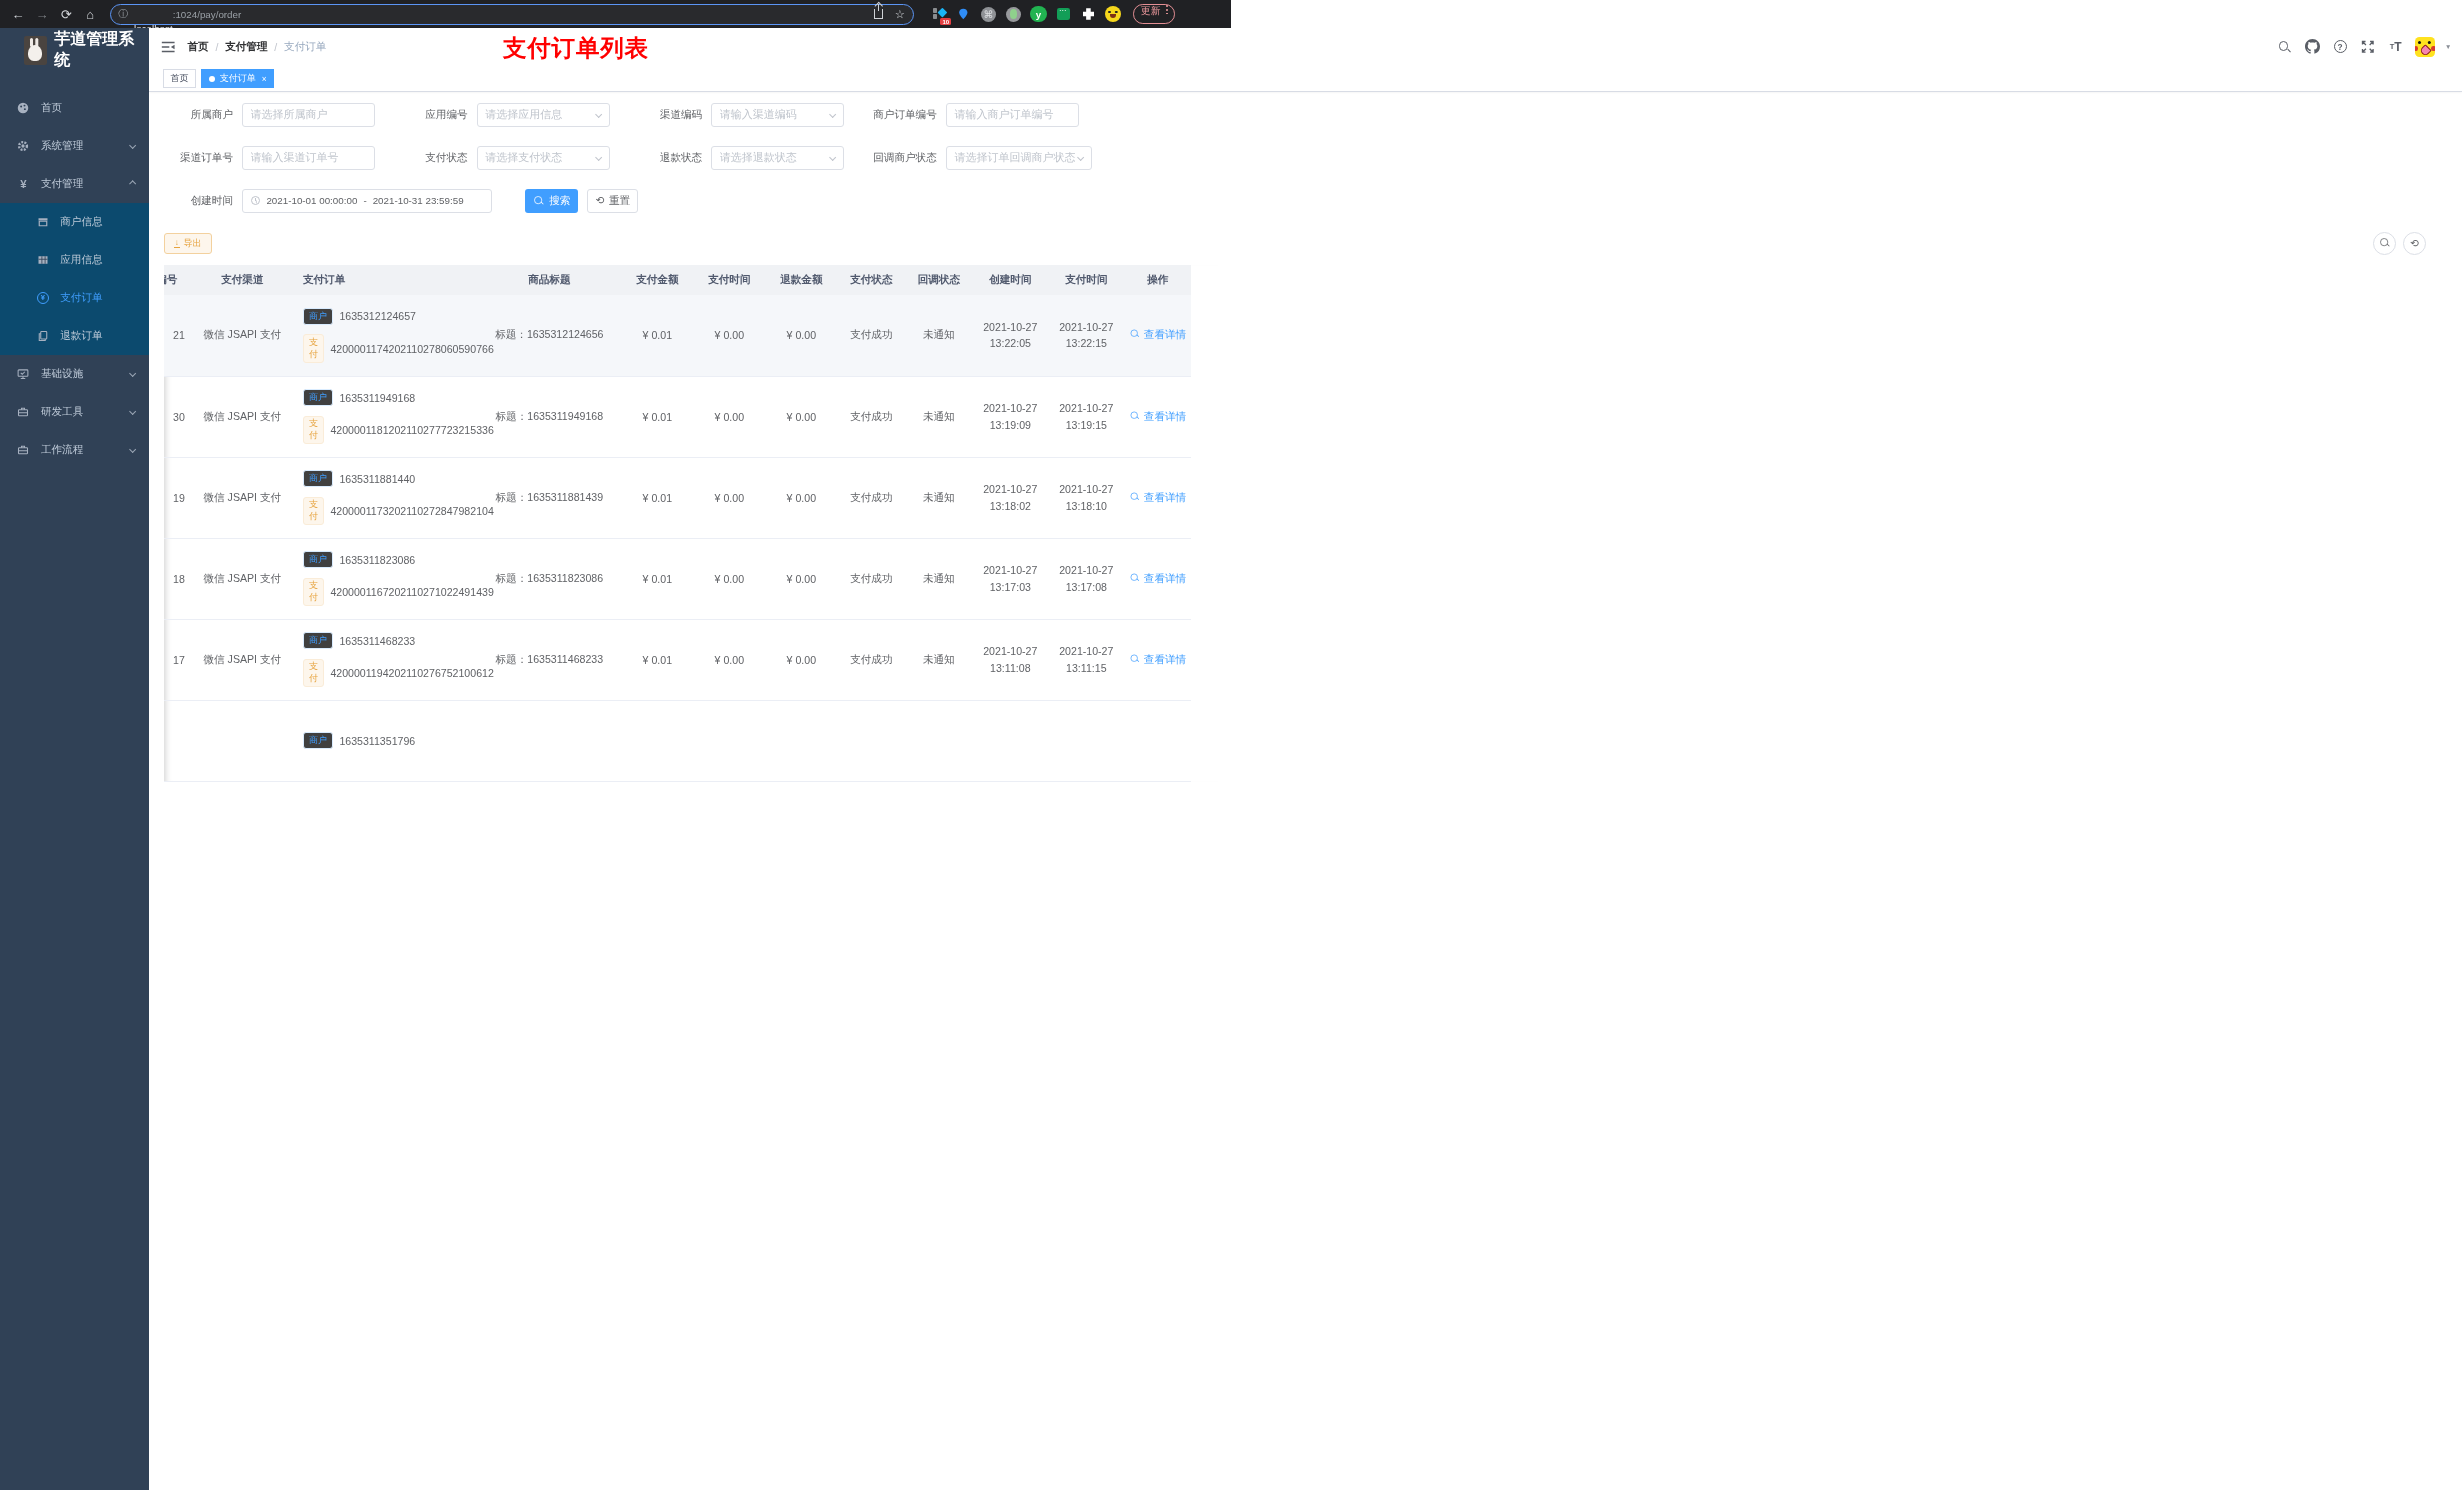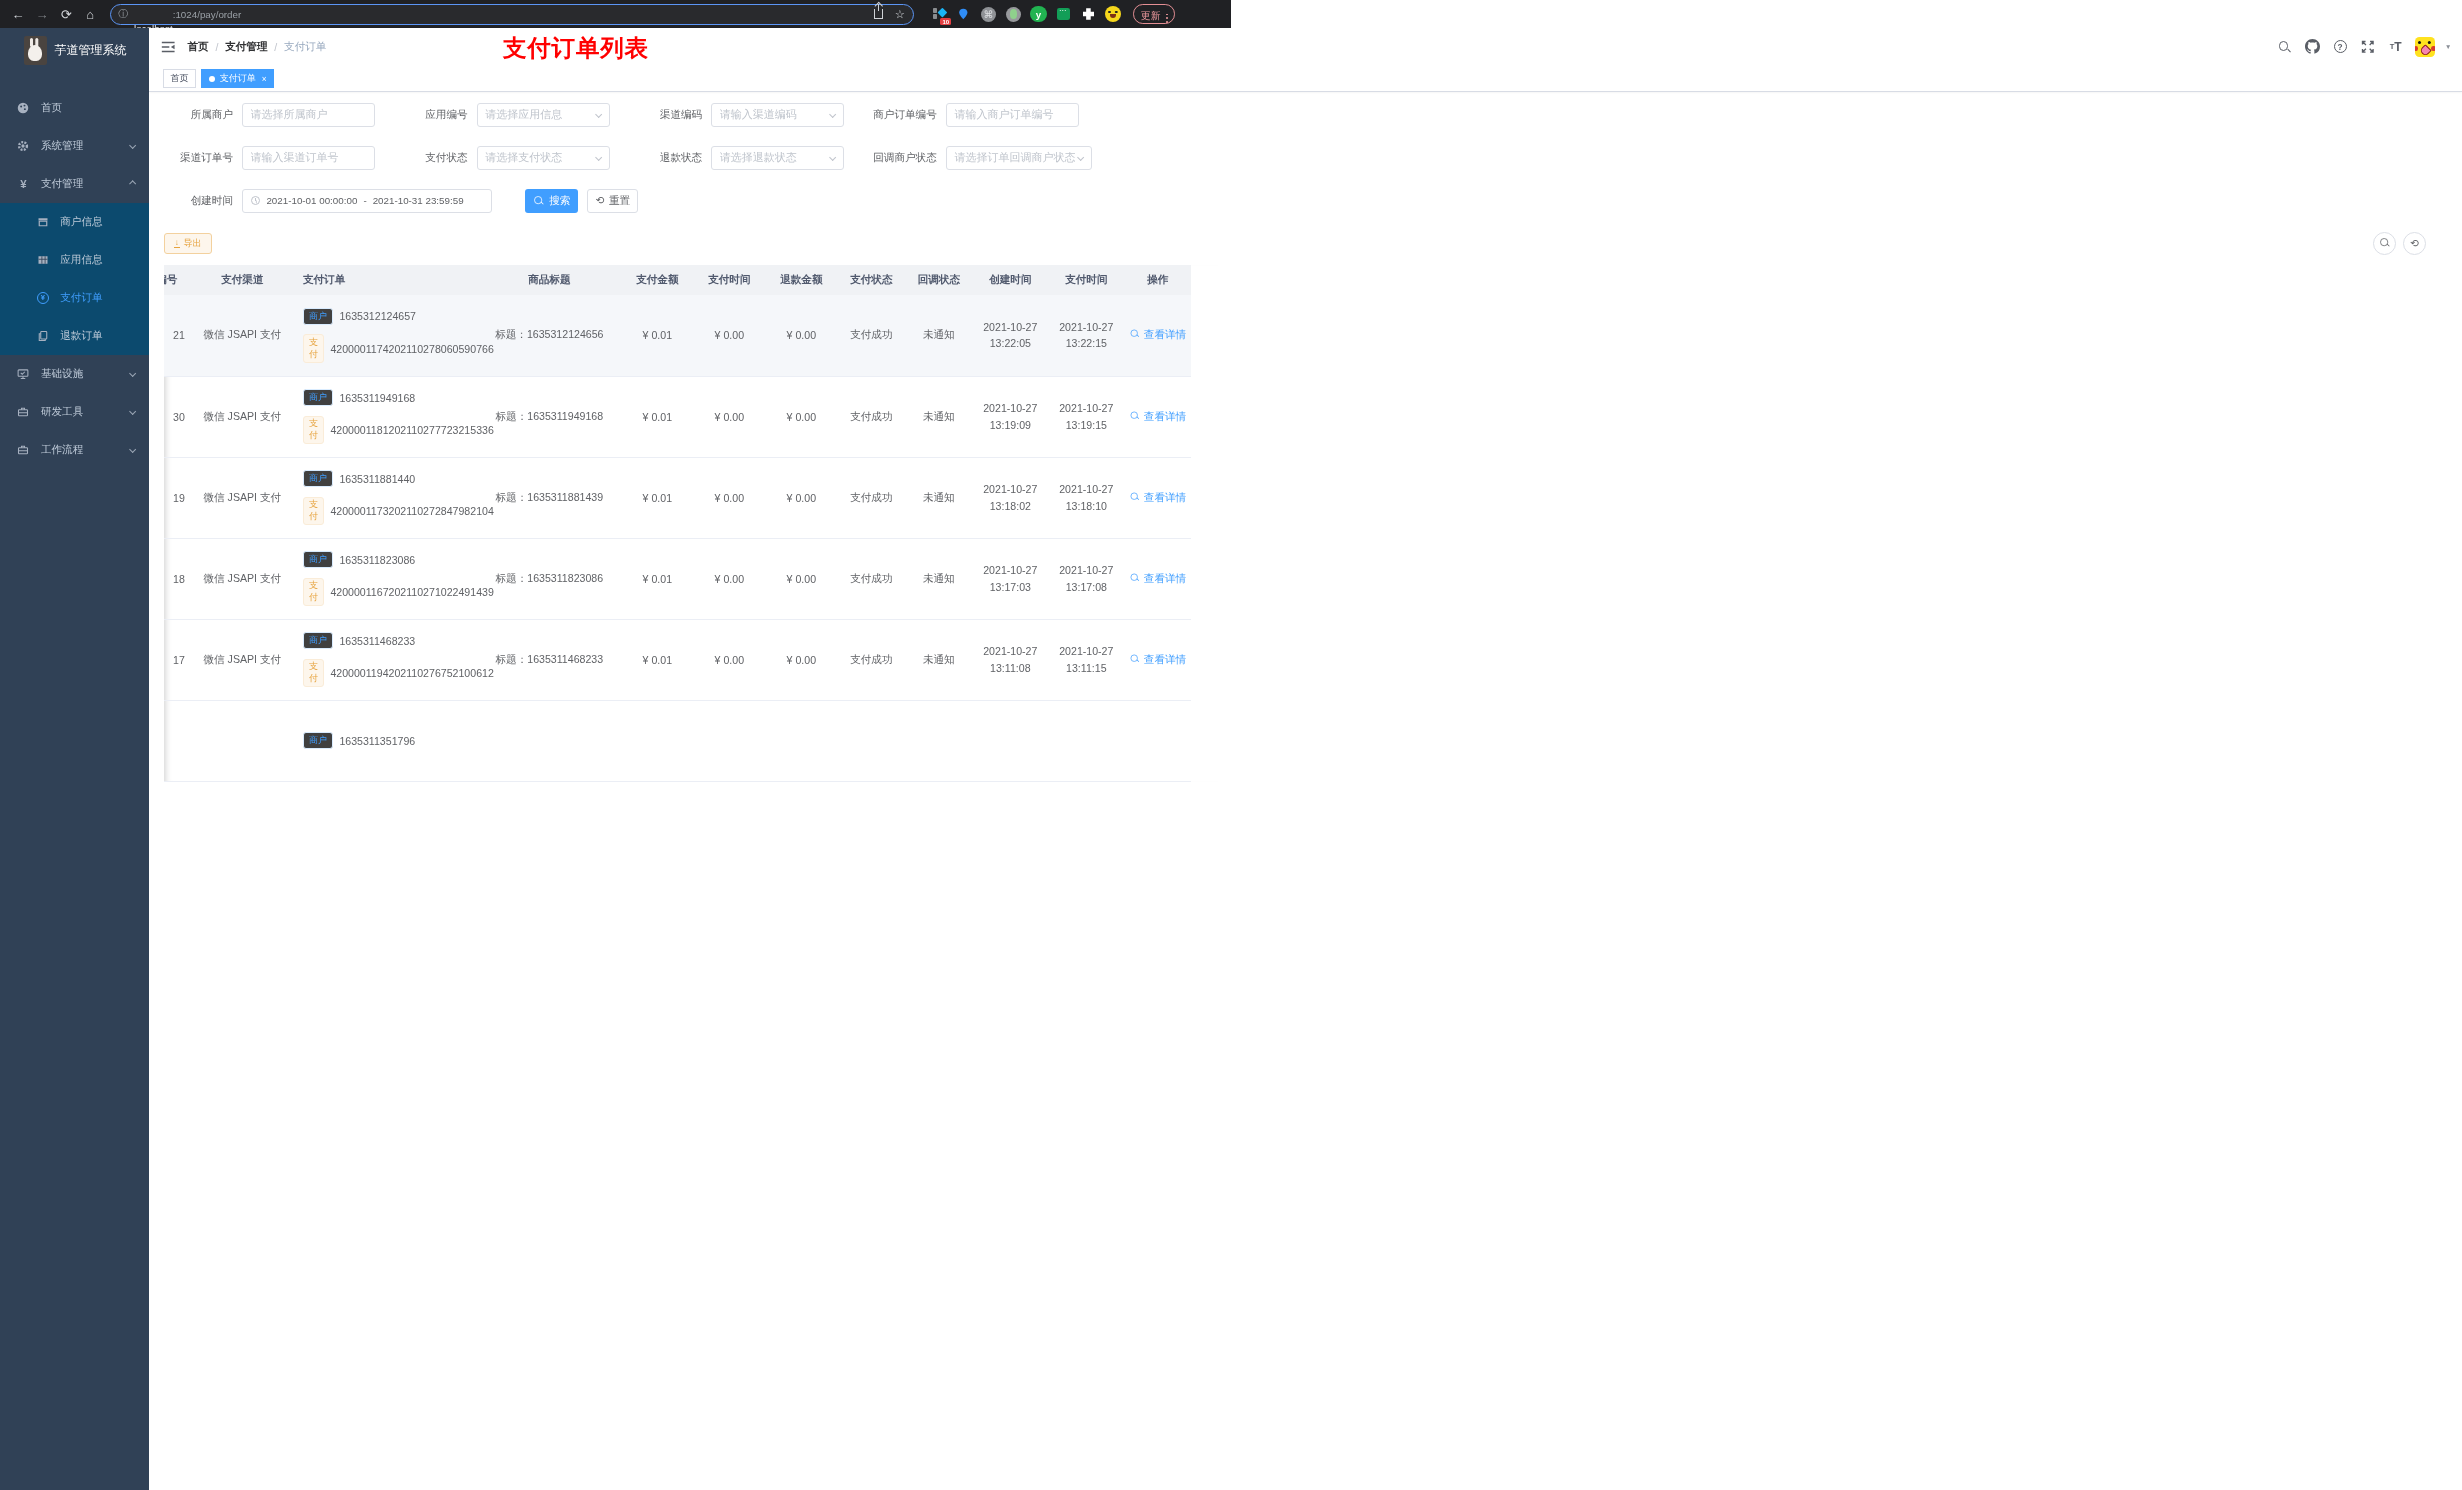--- a/index.html
+++ b/index.html
@@ -38,33 +38,33 @@
     display:flex; align-items:center; justify-content:center; }
   .chat-ext { width:13.6px; height:12px; background:#129e57; border-radius:2.3px; position:relative; }
   .chat-ext::after { content:"···"; position:absolute; left:2.3px; top:-2.3px; color:#fff; font-size:7.6px; letter-spacing:0; }
   .puzzle-ext { width:11.4px; height:11.4px; background:#fff;
     clip-path:polygon(0 30%,30% 30%,30% 0,70% 0,70% 30%,100% 30%,100% 70%,70% 70%,70% 100%,30% 100%,30% 70%,0 70%); }
   .emoji-ext { width:16px; height:16px; border-radius:50%; background:#f6d71c; position:relative; }
   .emoji-ext::before { content:""; position:absolute; left:3px; top:4.5px; width:2.3px; height:2.3px; border-radius:50%;
     background:#222; box-shadow:6.8px 0 #222; }
   .emoji-ext::after { content:""; position:absolute; left:4.5px; top:8.3px; width:6px; height:3.8px; border-radius:0 0 6px 6px; background:#7c2f14; }
   .update-pill { height:20px; border:1.1px solid #e48f94; border-radius:9.8px; color:#ef9a9e; display:flex;
-    align-items:flex-end; gap:5.3px; padding:0 6.8px; font-size:9.8px; margin-left:3px; }
+    align-items:flex-start; gap:5.3px; padding:0 6.8px; font-size:9.8px; margin-left:3px; }
   .vdots { display:flex; flex-direction:column; gap:1.9px; }
   .vdots i { width:1.9px; height:1.9px; border-radius:50%; background:#ef9a9e; }
 
   
   .app { position:absolute; top:28px; left:0; right:0; bottom:0; display:flex; }
   .sidebar { width:149px; background:#304156; color:#bfcbd9; flex:0 0 auto; }
   .logo-row { height:44px; display:flex; align-items:center; padding-left:24px; gap:7.6px; }
   .rabbit { width:23px; height:29px; background:#4a4440; border-radius:2.3px; position:relative; overflow:hidden; }
   .rabbit::before { content:""; position:absolute; left:6px; top:2.3px; width:3px; height:9px; background:#efeae6;
     border-radius:1.5px; box-shadow:5.3px 0 #efeae6; }
   .rabbit::after { content:""; position:absolute; left:3.8px; top:9px; width:14.4px; height:16.7px; background:#f4f0ec; border-radius:50% 50% 40% 40%; }
-  .logo-title { color:#fff; font-size:12px; font-weight:400; }
+  .logo-title { color:#fff; font-size:16px; font-weight:700; }
   .menu { margin-top:16.7px; }
   .menu-item { height:38px; display:flex; align-items:center; padding:0 13.6px 0 16.7px; font-size:10.6px; cursor:pointer; }
   .menu-item .mi-ic { width:13.6px; display:flex; justify-content:center; margin-right:10.6px; color:#a7b1c0; }
   .menu-item .mi-label { flex:1; }
   .submenu { background:#0c4a6e; }
   .submenu .menu-item { padding-left:36px; }
   .menu-item.active { color:#409eff; }
   .menu-item.active .mi-ic { color:#409eff; }
   .chev { width:5.3px; height:5.3px; border-right:1.1px solid #9aa6b5; border-bottom:1.1px solid #9aa6b5; flex:0 0 auto; }
   .chev.down { transform:rotate(45deg); }

